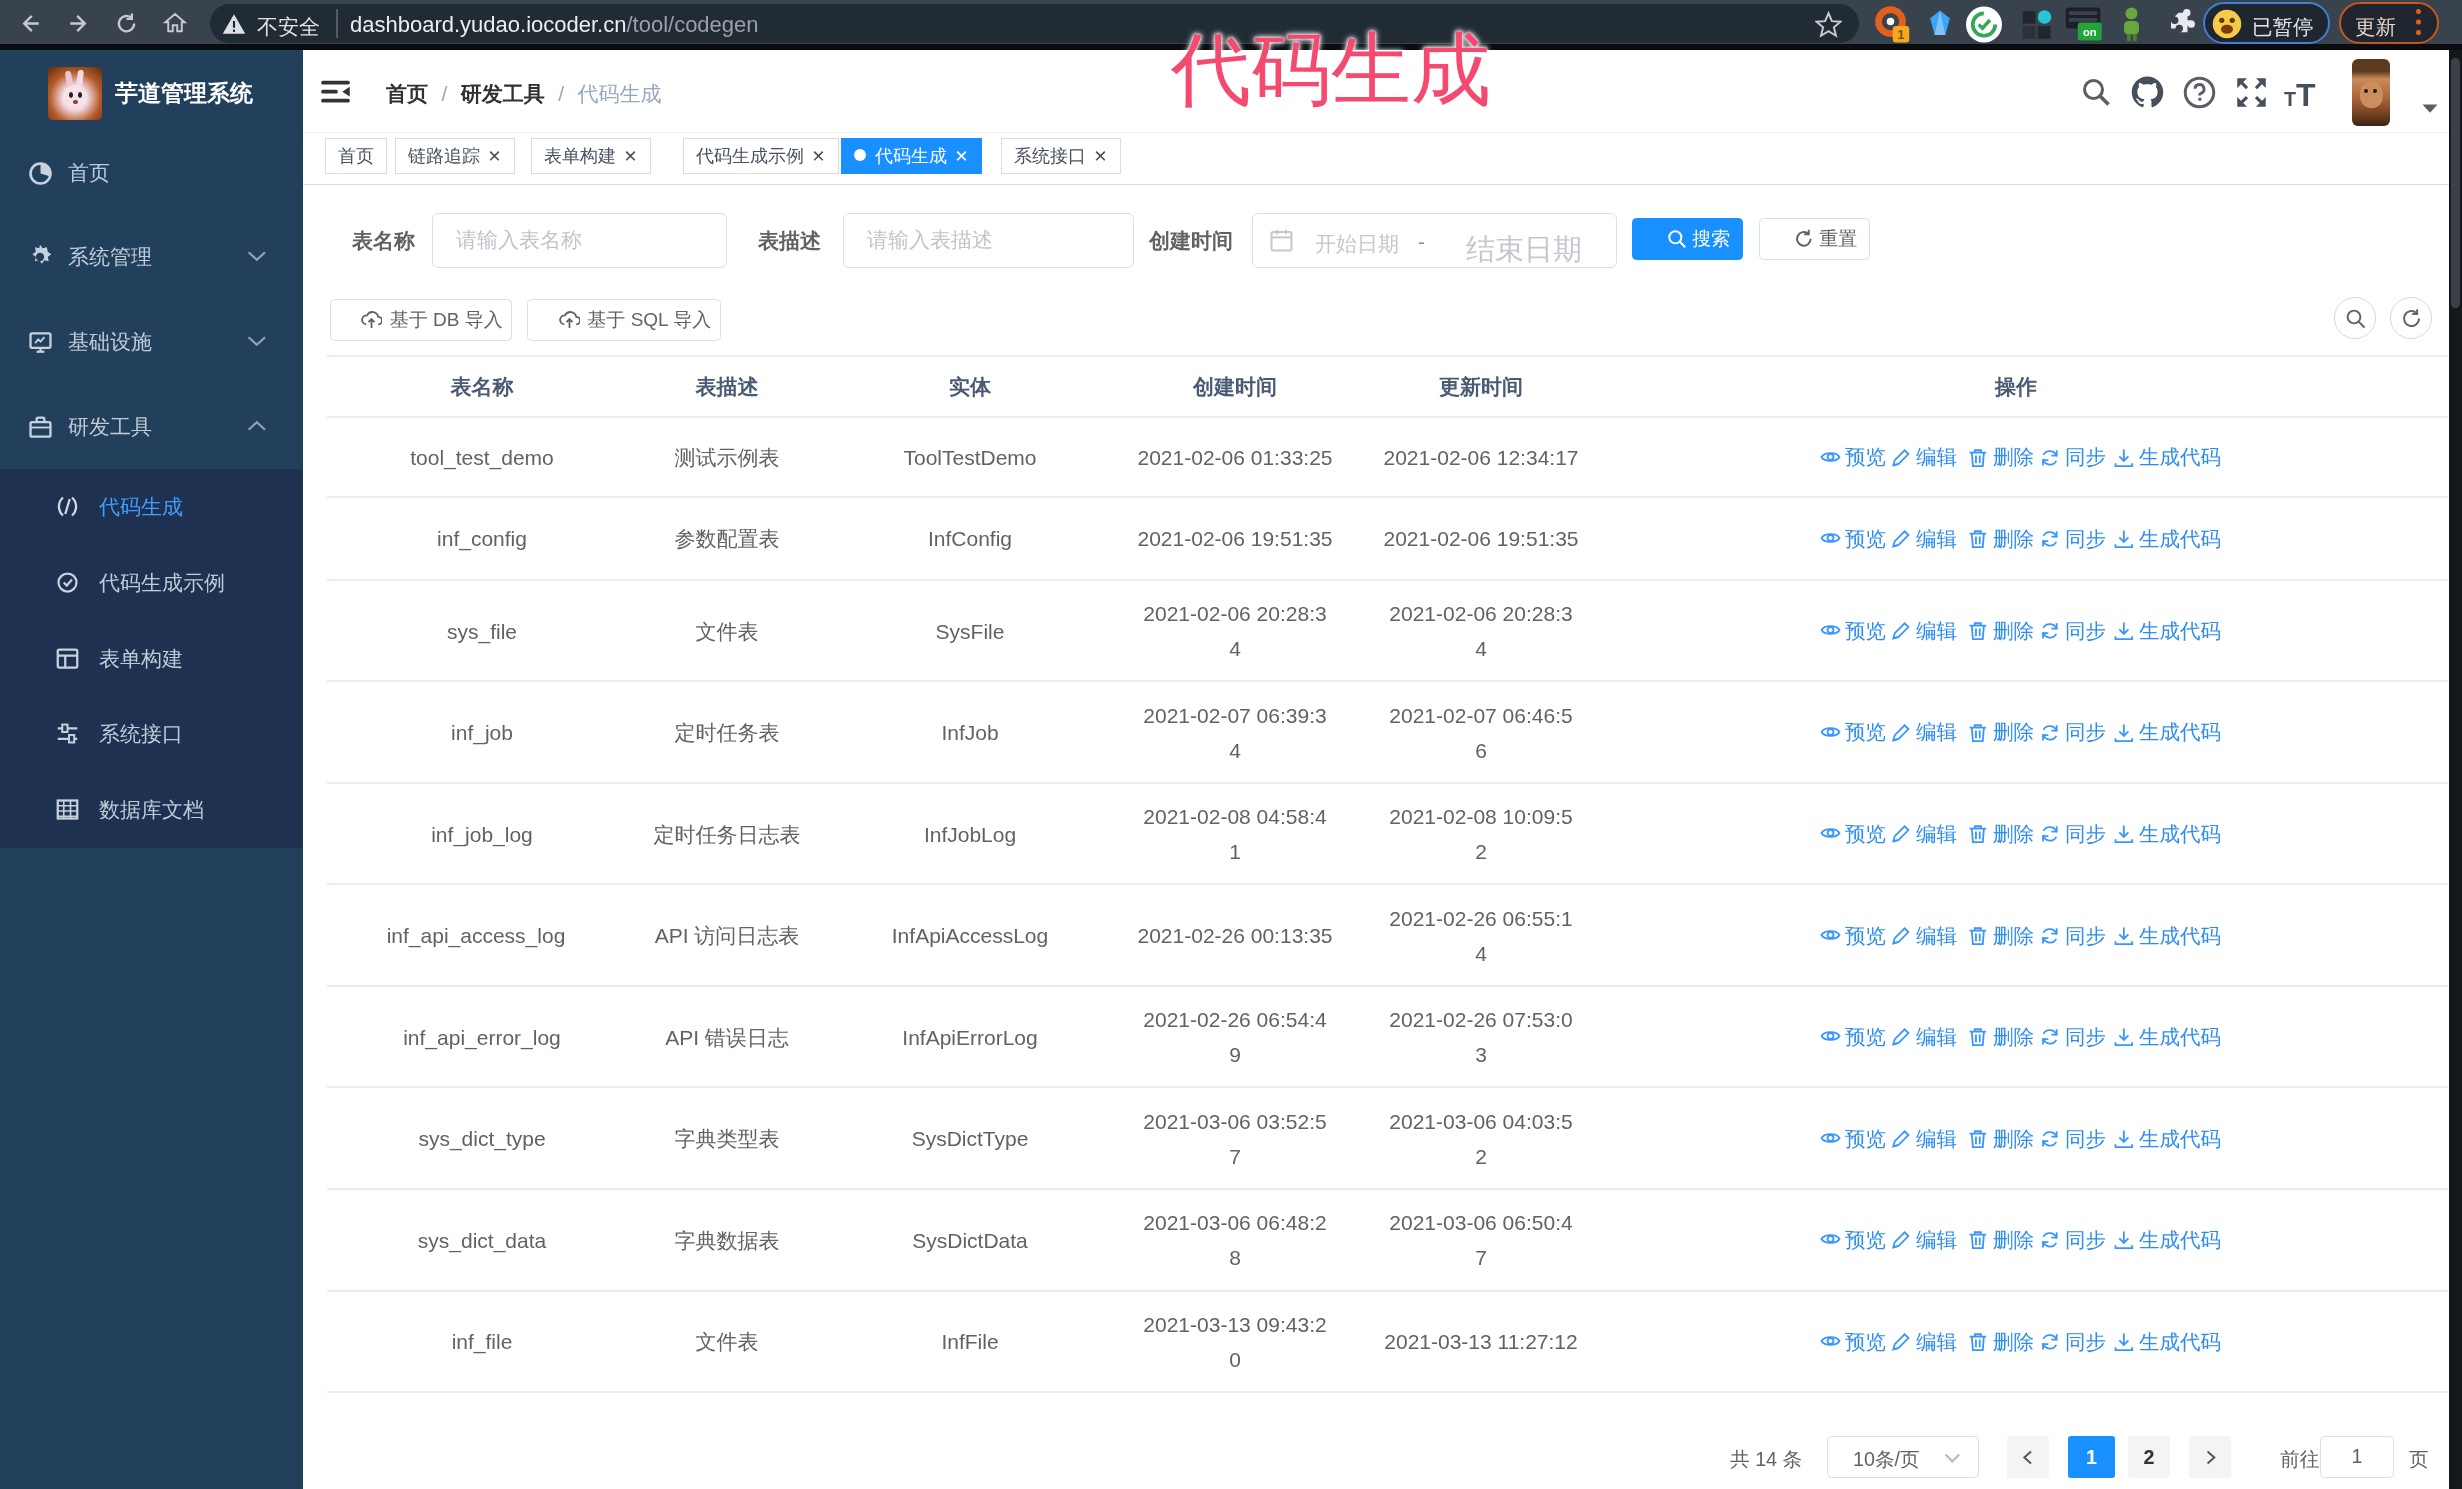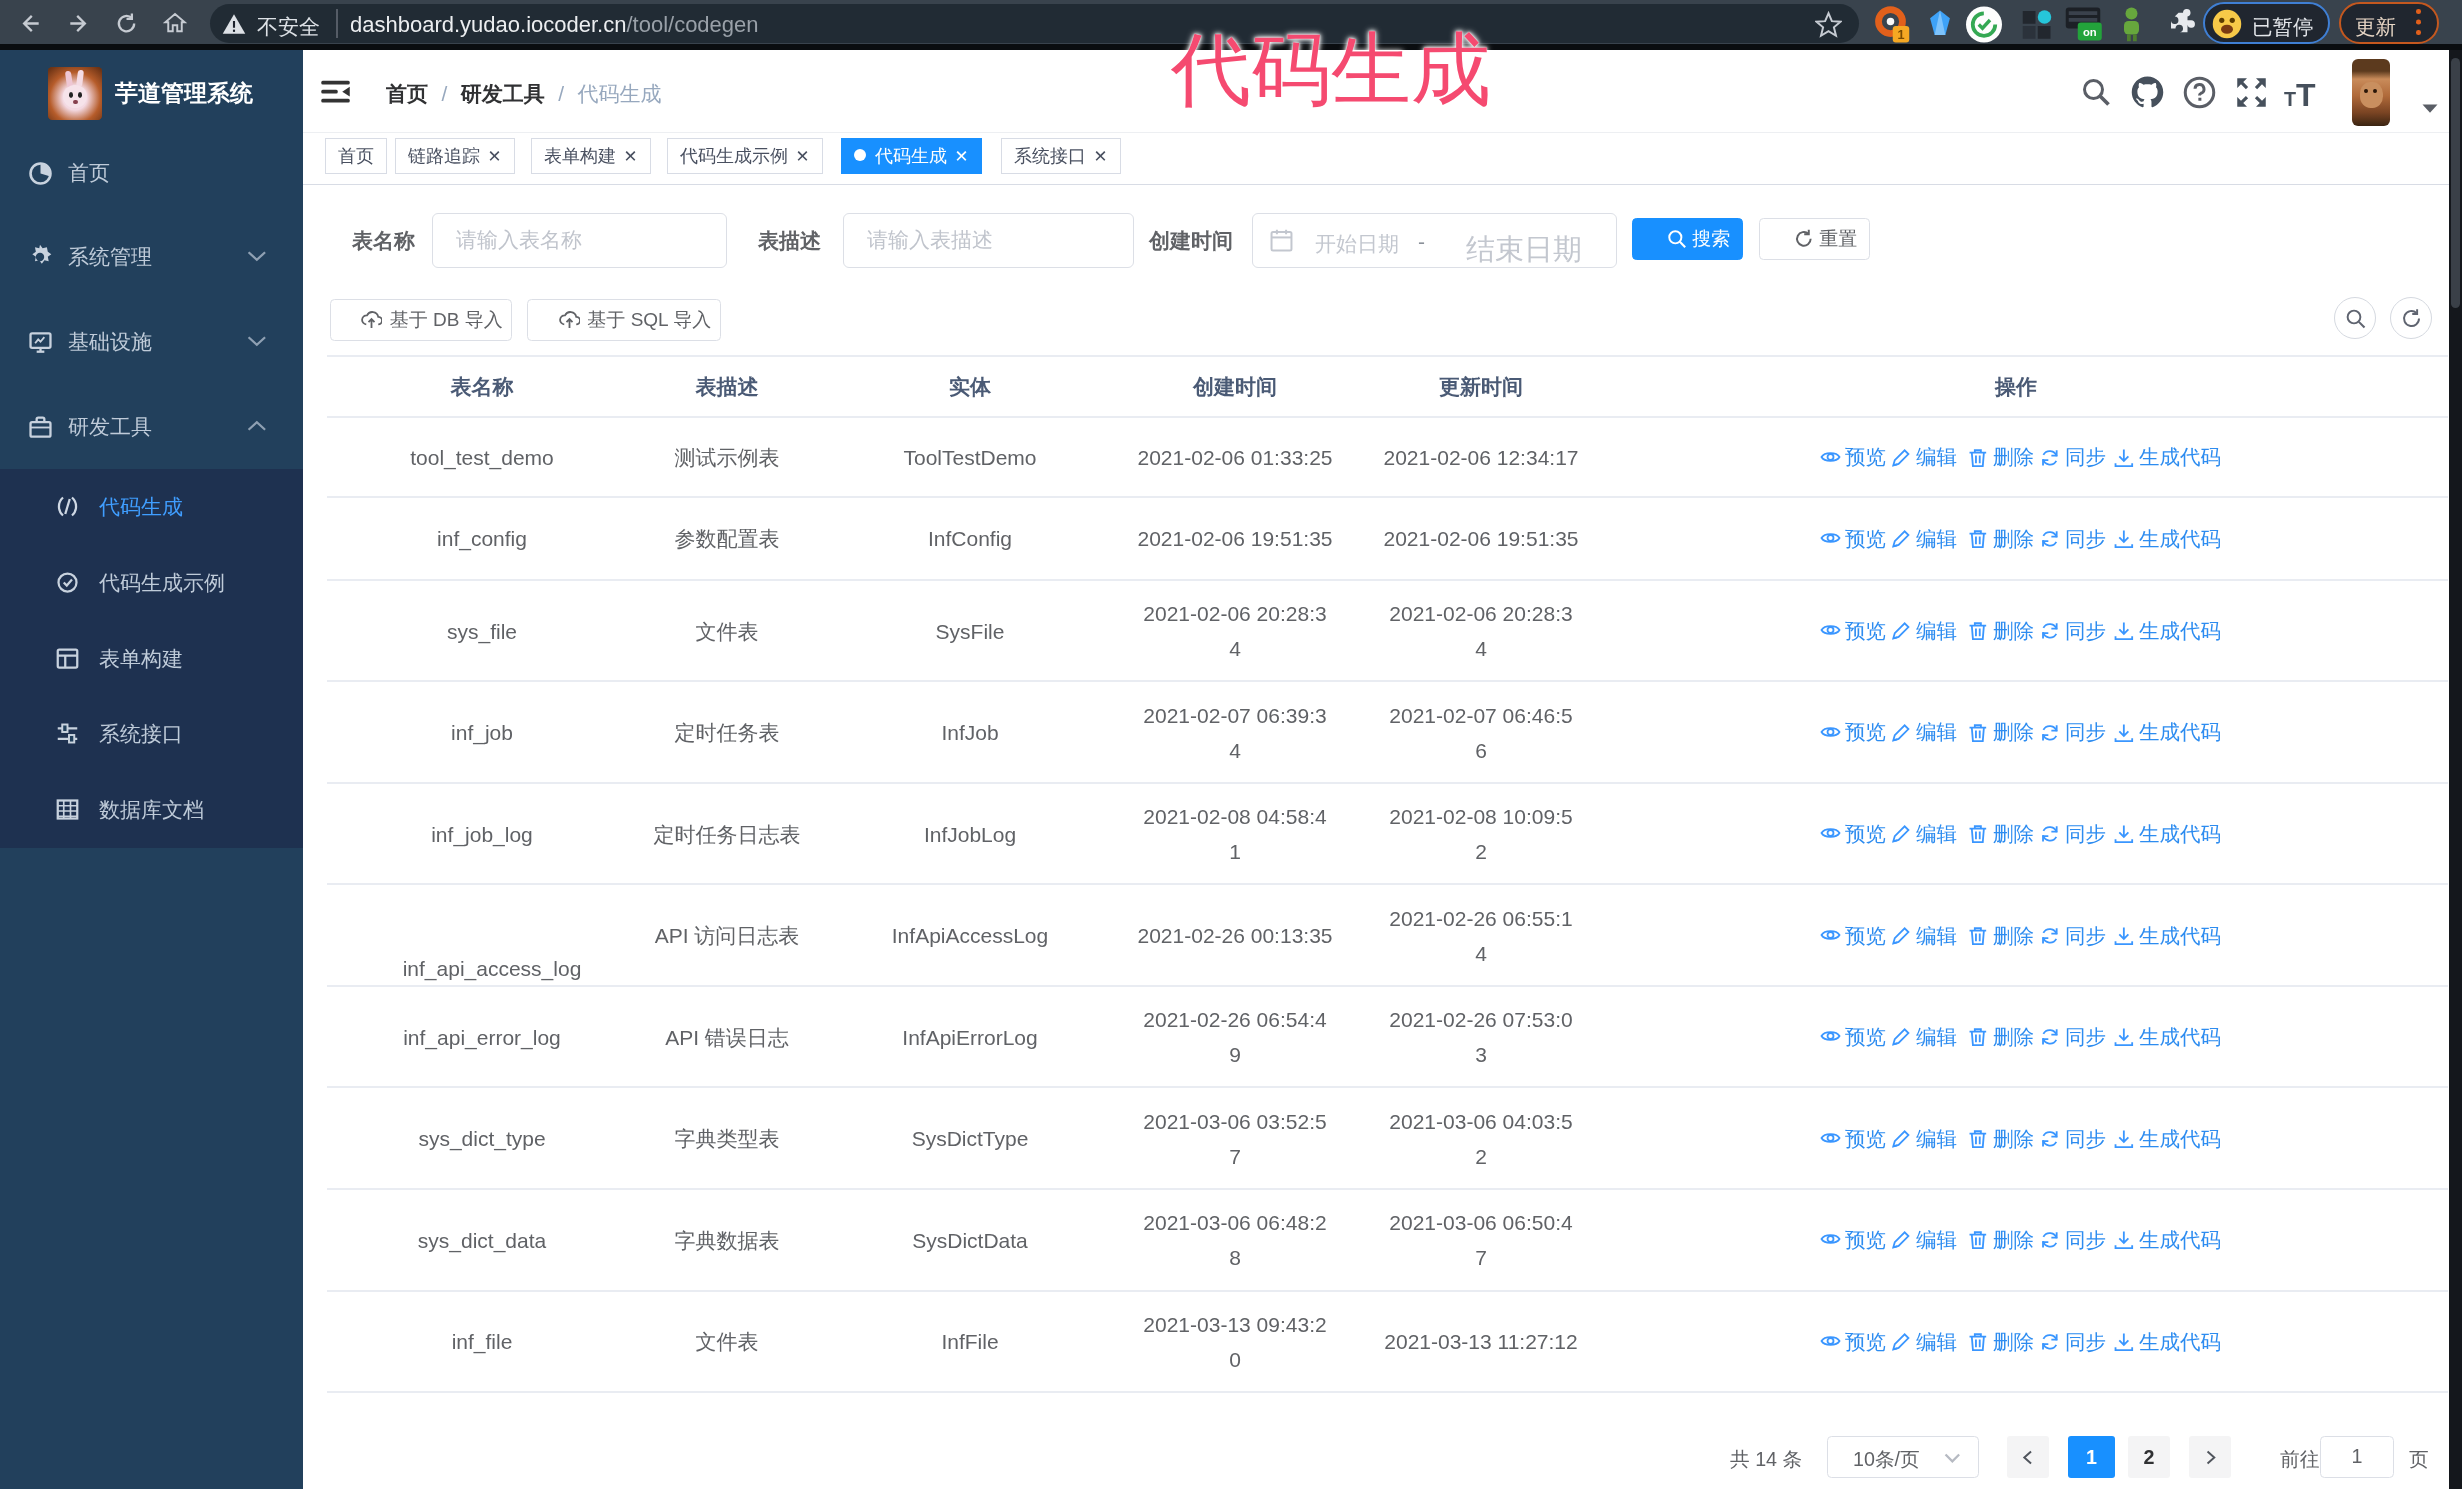--- a/index.html
+++ b/index.html
@@ -262,21 +262,21 @@
     </div>
     <svg class="ic" style="left:2118px;top:53px;" width="18" height="12" viewBox="0 0 24 16">
         <path d="M2 2 L12 13 L22 2 Z" fill="#5a5e66"></path>
       </svg>
   </div>
 
   <div id="tagsbar">
     <div class="tag" style="left:22px;">首页</div>
     <div class="tag" style="left:92px;">链路追踪<span class="tagx">✕</span></div>
     <div class="tag" style="left:228px;">表单构建<span class="tagx">✕</span></div>
-    <div class="tag" style="left:364px;">代码生成示例<span class="tagx">✕</span></div>
+    <div class="tag" style="left:380px;">代码生成示例<span class="tagx">✕</span></div>
     <div class="tag active" style="left:538px;"><span class="tagdot"></span>代码生成<span class="tagx">✕</span></div>
     <div class="tag" style="left:698px;">系统接口<span class="tagx">✕</span></div>
   </div>
 
   <div class="flabel" style="left:352px;top:213px;">表名称</div>
   <div class="finput" style="left:432px;width:295px;padding-left:23px;">请输入表名称</div>
   <div class="flabel" style="left:758px;top:213px;">表描述</div>
   <div class="finput" style="left:843px;width:291px;padding-left:23px;">请输入表描述</div>
   <div class="flabel" style="left:1149px;top:213px;">创建时间</div>
   <div class="finput" style="left:1252px;width:365px;"></div>
@@ -481,21 +481,21 @@
         <path d="M22 11 a9.5 9.5 0 0 0 -17.5 -2 M4 15 a9.5 9.5 0 0 0 17.5 2" fill="none" stroke="#3a96ff" stroke-width="2.4"></path>
         <path d="M22 3 v7 h-7 M4 23 v-7 h7" fill="none" stroke="#3a96ff" stroke-width="2.4"></path>
       </svg>
   <div class="op" style="left:2065px;top:819px;line-height:30px;">同步</div>
   <svg class="ic" style="left:2114px;top:824px;" width="19.7" height="19.7" viewBox="0 0 26 26">
         <path d="M13 2 V16 M7 11 l6 6 6-6" fill="none" stroke="#3a96ff" stroke-width="2.4"></path>
         <path d="M2 20 v4 h22 v-4" fill="none" stroke="#3a96ff" stroke-width="2.4"></path>
       </svg>
   <div class="op" style="left:2139px;top:819px;line-height:30px;">生成代码</div>
   <div class="abs" style="left:327px;top:985px;width:2121px;height:1.5px;background:#e9ecf2;"></div>
-  <div class="cell" style="left:492px;top:918px;line-height:35px;margin-top:33px;">inf_api_access_log</div>
+  <div class="cell" style="left:476px;top:918px;line-height:35px;">inf_api_access_log</div>
   <div class="cell" style="left:727px;top:918px;line-height:35px;">API 访问日志表</div>
   <div class="cell" style="left:970px;top:918px;line-height:35px;">InfApiAccessLog</div>
   <div class="cell" style="left:1235px;top:918px;line-height:35px;">2021-02-26 00:13:35</div>
   <div class="cell" style="left:1481px;top:901px;line-height:35px;">2021-02-26 06:55:1</div>
   <div class="cell" style="left:1481px;top:936px;line-height:35px;">4</div>
   <svg class="ic" style="left:1820px;top:926px;" width="21" height="18" viewBox="0 0 28 24">
         <path d="M2 12 C6 5 22 5 26 12 C22 19 6 19 2 12 Z" fill="none" stroke="#3a96ff" stroke-width="2.4"></path>
         <circle cx="14" cy="12" r="4" fill="none" stroke="#3a96ff" stroke-width="2.4"></circle>
       </svg>
   <div class="op" style="left:1845px;top:921px;line-height:30px;">预览</div>

